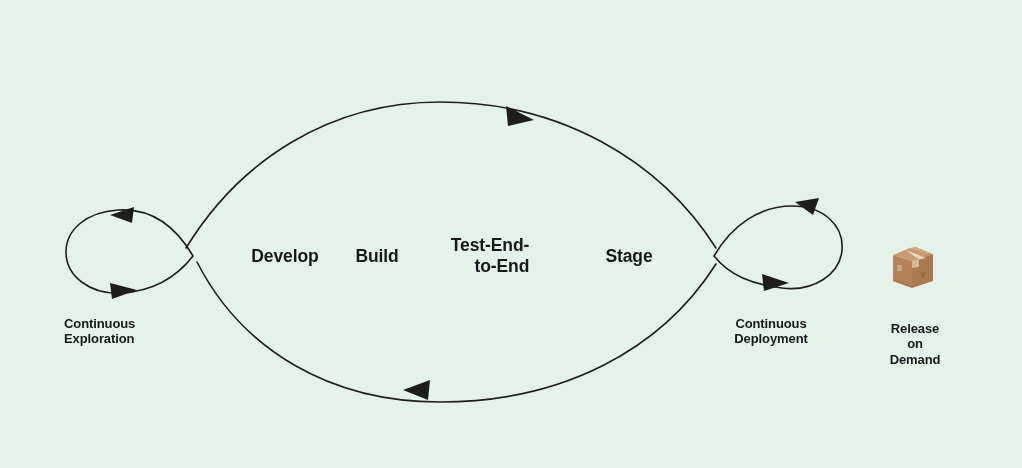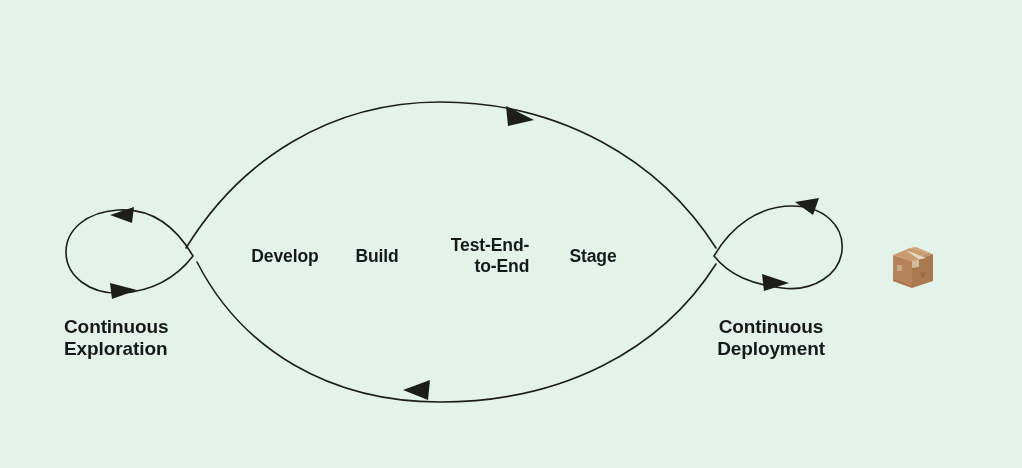--- a/index.html
+++ b/index.html
@@ -36,21 +36,21 @@
     letter-spacing: -0.1px;
     white-space: pre-line;
     line-height: 1.18;
   }
   .stage-label {
     font-size: 17.5px;
     text-align: center;
     transform: translate(-50%, -50%);
   }
   .phase-label {
-    font-size: 19px;
+    font-size: 13px;
   }
   .phase-left {
     text-align: left;
   }
   .phase-center {
     text-align: center;
     transform: translateX(-50%);
   }
   #box-icon {
     position: absolute;
@@ -103,29 +103,31 @@
     </g>
   </svg>
 
   <div class="label stage-label" style="left:285px; top:216px;">Develop</div>
 
   <div class="label stage-label" style="left:377px; top:216px;">Build</div>
 
   <div class="label stage-label" style="left:490px; top:216px;text-align:right;">Test-End-
 to-End</div>
 
-  <div class="label stage-label" style="left:593px; top:216px;">Stage</div>
+  <div class="label stage-label" style="left:629px; top:216px;">Stage</div>
 
   <div class="label phase-label phase-left" style="left:64px; top:276px;">Continuous
 Exploration</div>
 
 
   <div class="label phase-label phase-center" style="left:771px; top:276px;">Continuous
 Deployment</div>
 
+  <div class="label phase-label phase-center" style="left:915px; top:281px;">Release on
+Demand</div>
 
   <svg id="box-icon" style="left:890px; top:201px;" viewBox="0 0 46 50">
 
     <polygon points="3,14 22,20 22,47 3,40" fill="#b5825a"></polygon>
 
     <polygon points="22,20 43,13 43,40 22,47" fill="#a9794f"></polygon>
 
     <polygon points="3,14 20,7 38,12 22,20" fill="#c89a6e"></polygon>
 
     <polygon points="22,20 38,12 43,13 43,13" fill="#c08f63"></polygon>

